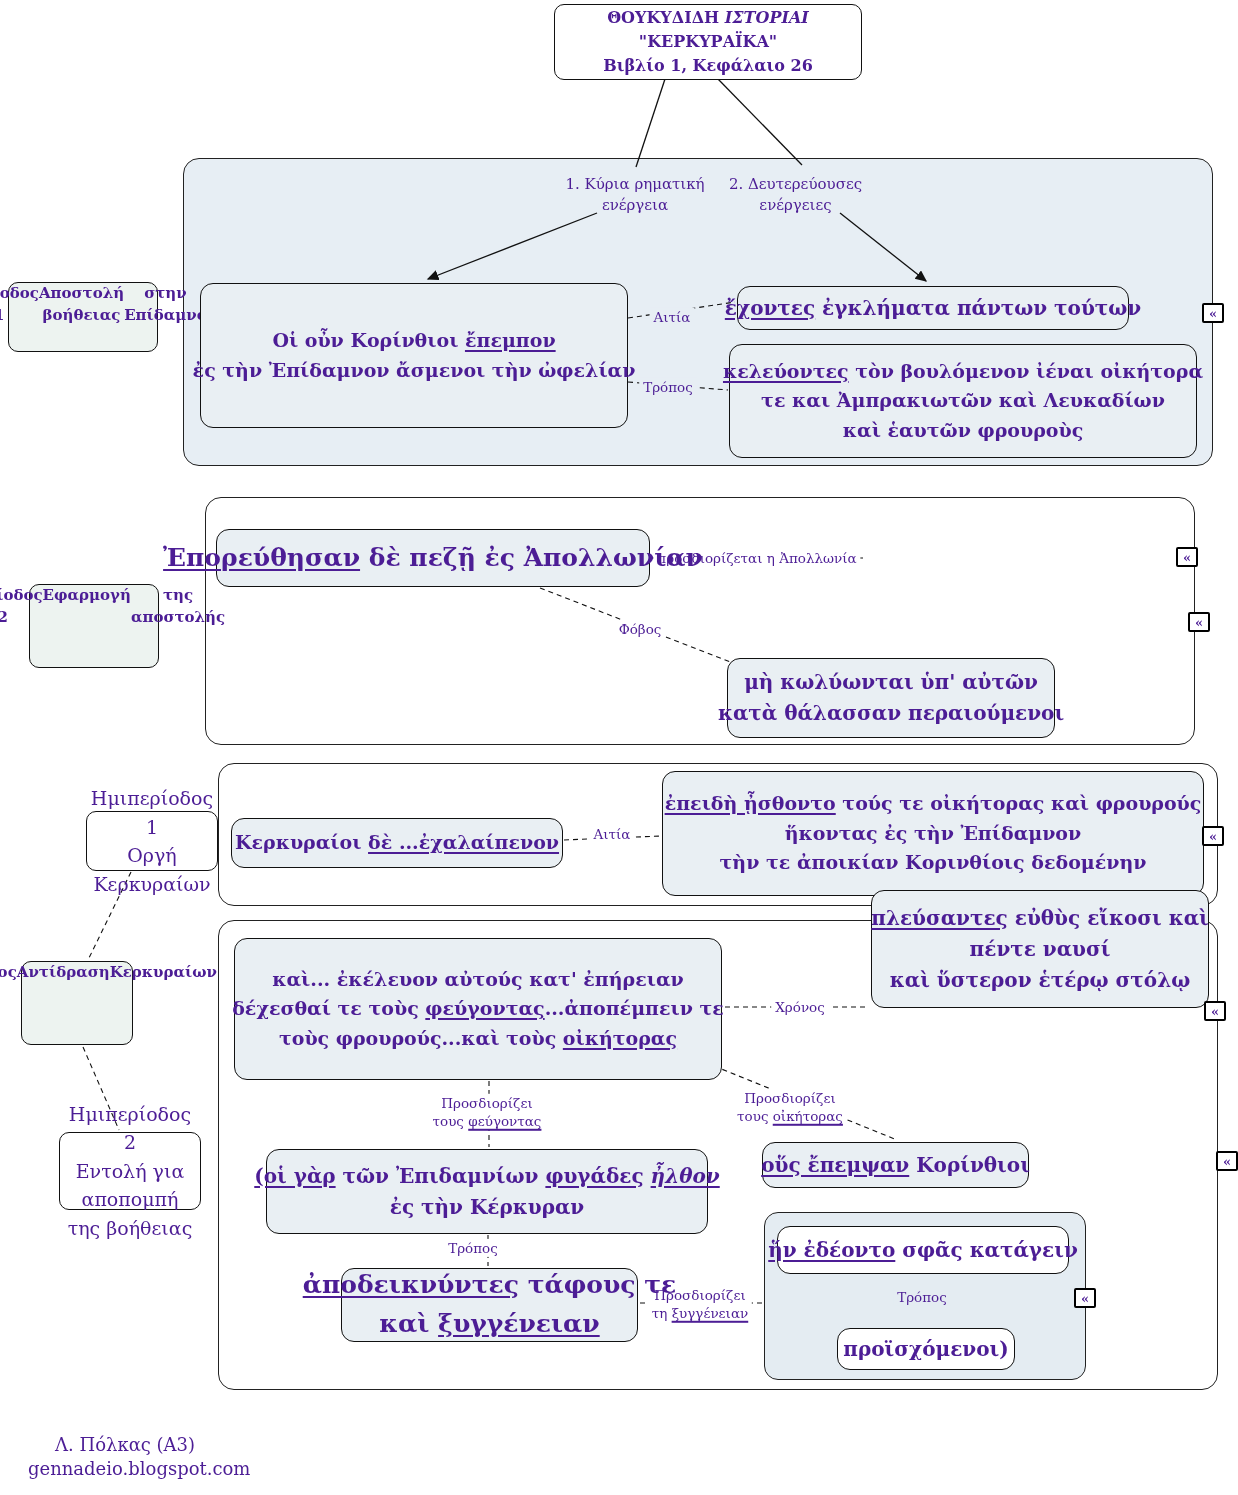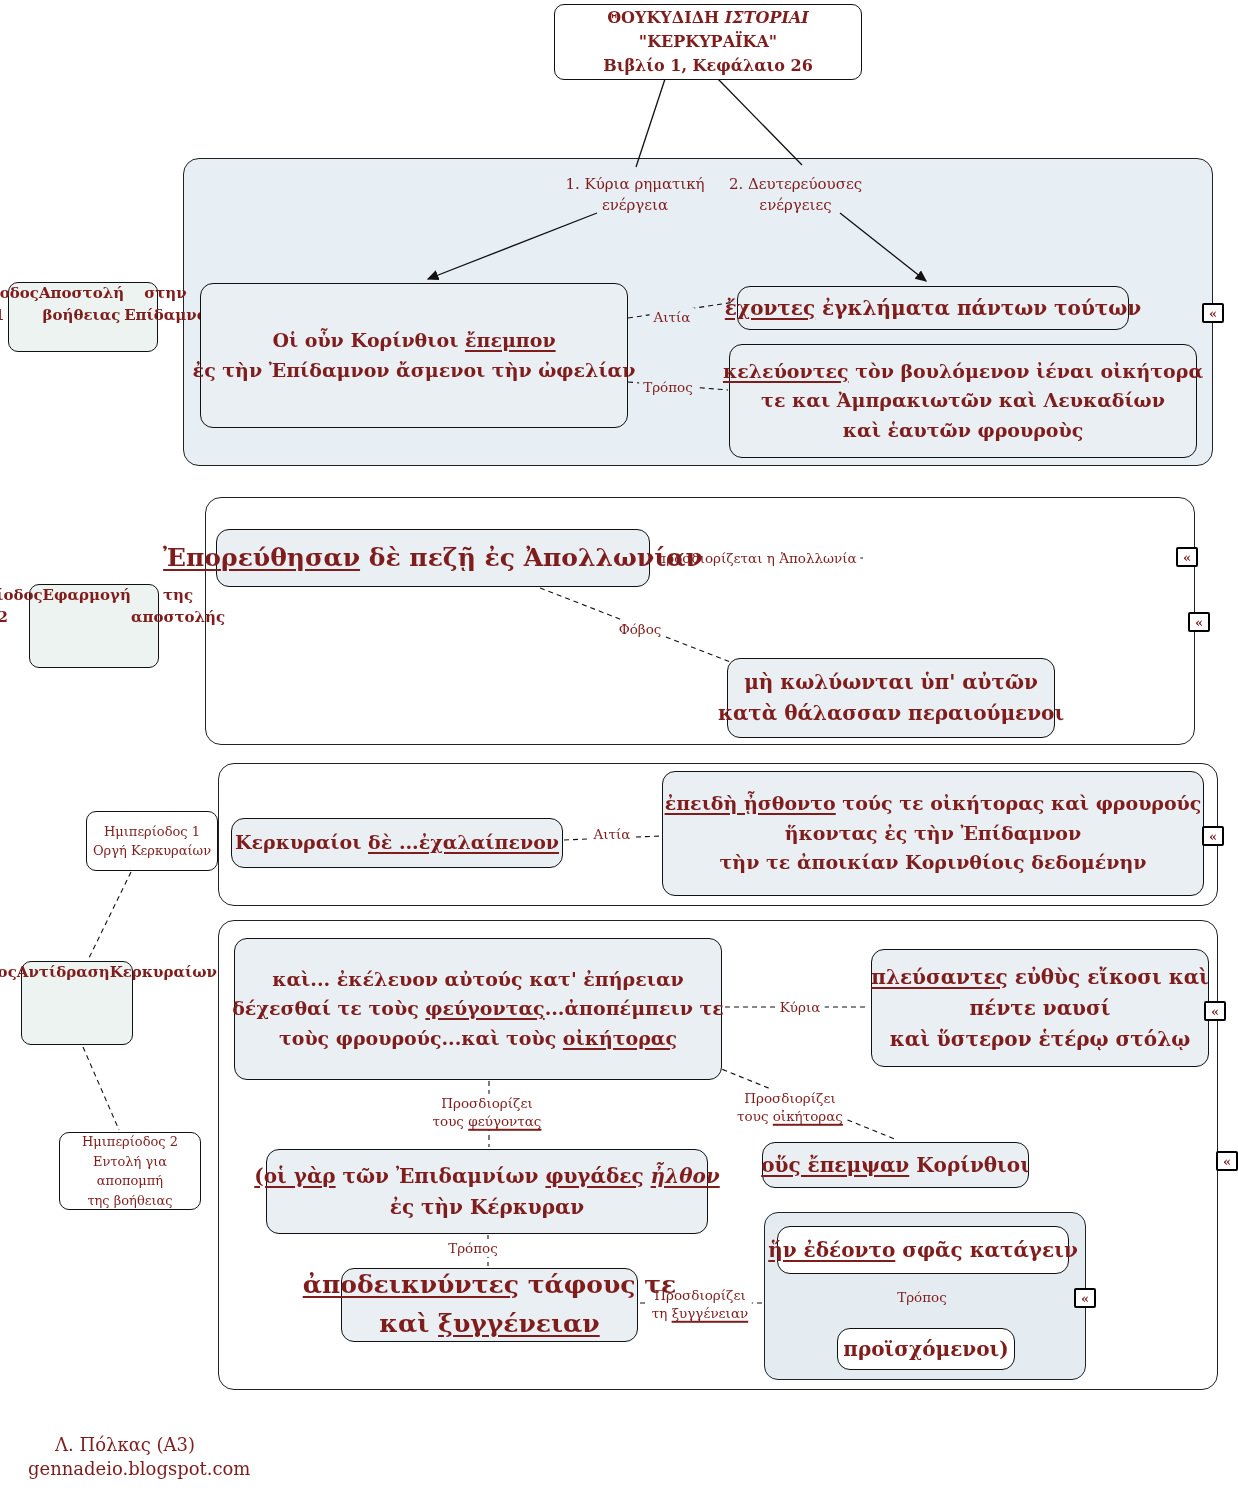--- a/index.html
+++ b/index.html
@@ -1,17 +1,17 @@
 <!DOCTYPE html>
 <html><head>
 <meta charset="utf-8">
 <style>
   html,body{margin:0;padding:0;background:#ffffff;}
   .canvas{position:relative;width:1238px;height:1495px;background:#ffffff;
-          font-family:"DejaVu Serif","Liberation Serif",serif;color:#7f1d1d;overflow:hidden;}
+          font-family:"DejaVu Serif","Liberation Serif",serif;color:#4c1d95;overflow:hidden;}
   svg.wires{position:absolute;left:0;top:0;z-index:1;}
   .container{position:absolute;border:1.4px solid #222;border-radius:16px;box-sizing:border-box;z-index:0;}
   .c-blue{background:#e7eef4;}
   .c-white{background:#ffffff;}
   .c-inner{background:#e4ecf2;border-radius:14px;z-index:2;}
   .gbox{position:absolute;border:1.6px solid #111;border-radius:13px;background:#e9eff3;
         display:flex;flex-direction:column;justify-content:center;align-items:center;
         text-align:center;font-weight:bold;padding:4px 10px;box-sizing:border-box;z-index:3;}
   .gbox .ln{line-height:1.55;white-space:nowrap;}
   .g-white{background:#ffffff;}
@@ -21,21 +21,21 @@
   .u{text-decoration:underline;text-decoration-thickness:1.5px;text-underline-offset:3px;}
   .it{font-style:italic;}
   .titlebox{position:absolute;left:554px;top:4px;width:306px;height:74px;background:#ffffff;
             border:1.6px solid #111;border-radius:10px;display:flex;flex-direction:column;
             justify-content:center;text-align:center;font-weight:bold;font-size:16px;line-height:1.5;z-index:3;}
   .pbox{position:absolute;border:1.9px solid #111;border-radius:10px;background:#edf3f0;
         display:flex;flex-direction:row;justify-content:center;text-align:center;
         font-weight:bold;font-size:15px;line-height:1.45;box-sizing:border-box;z-index:3;}
   .hbox{position:absolute;border:1.3px solid #111;border-radius:10px;background:#ffffff;
         display:flex;flex-direction:column;justify-content:center;text-align:center;
-        font-size:13px;line-height:1.5;box-sizing:border-box;z-index:3;}
+        font-size:19px;line-height:1.5;box-sizing:border-box;z-index:3;}
   .collabel{position:absolute;text-align:center;font-size:15px;line-height:1.4;z-index:2;}
   .rlabel{position:absolute;transform:translate(-50%,-50%);font-size:13.5px;line-height:1.35;
           text-align:center;background:#ffffff;padding:0 4px;white-space:nowrap;z-index:2;}
   .onblue{background:#e7eef4;}
   .onblue2{background:#e4ecf2;}
   .note{position:absolute;width:18px;height:16px;border:2px solid #000;background:#ffffff;
         border-radius:2px;display:flex;align-items:center;justify-content:center;
         font-size:13px;font-weight:bold;z-index:4;line-height:1;}
   .footer{position:absolute;font-size:18px;line-height:1.45;z-index:2;}
 </style>
@@ -147,21 +147,21 @@
     <div class="ln"><span class="u">ἐπειδὴ ᾖσθοντο</span><span> τούς τε οἰκήτορας καὶ φρουρούς</span></div>
     <div class="ln">ἥκοντας ἐς τὴν Ἐπίδαμνον</div>
     <div class="ln">τὴν τε ἀποικίαν Κορινθίοις δεδομένην</div>
   </div>
 
   <div class="gbox fs19" style="left:234px;top:938px;width:488px;height:142px;">
     <div class="ln">καὶ... ἐκέλευον αὐτούς κατ' ἐπήρειαν</div>
     <div class="ln"><span>δέχεσθαί τε τοὺς </span><span class="u">φεύγοντας</span><span>...ἀποπέμπειν τε</span></div>
     <div class="ln"><span>τοὺς φρουρούς...καὶ τοὺς </span><span class="u">οἰκήτορας</span></div>
   </div>
-  <div class="gbox fs20" style="left:871px;top:949px;width:338px;height:118px;">
+  <div class="gbox fs20" style="left:871px;top:890px;width:338px;height:118px;">
     <div class="ln"><span class="u">πλεύσαντες</span><span> εὐθὺς εἴκοσι καὶ</span></div>
     <div class="ln">πέντε ναυσί</div>
     <div class="ln">καὶ ὕστερον ἑτέρῳ στόλῳ</div>
   </div>
   <div class="gbox fs20" style="left:266px;top:1149px;width:442px;height:85px;">
     <div class="ln"><span class="u">(οἱ γὰρ</span><span> τῶν Ἐπιδαμνίων </span><span class="u">φυγάδες</span><span> </span><span class="u it">ἦλθον</span></div>
     <div class="ln">ἐς τὴν Κέρκυραν</div>
   </div>
   <div class="gbox fs20" style="left:762px;top:1142px;width:267px;height:46px;">
     <div class="ln"><span class="u">οὕς ἔπεμψαν</span><span> Κορίνθιοι</span></div>
@@ -175,21 +175,21 @@
   </div>
   <div class="gbox g-white fs20" style="left:837px;top:1328px;width:178px;height:42px;">
     <div class="ln">προϊσχόμενοι)</div>
   </div>
 
   <div class="rlabel onblue" style="left:672px;top:317px;">Αιτία</div>
   <div class="rlabel onblue" style="left:668px;top:387px;">Τρόπος</div>
   <div class="rlabel" style="left:757px;top:558px;">προσδιορίζεται η Ἀπολλωνία</div>
   <div class="rlabel" style="left:640px;top:629px;">Φόβος</div>
   <div class="rlabel" style="left:612px;top:834px;">Αιτία</div>
-  <div class="rlabel" style="left:800px;top:1007px;">Κύρια</div>
+  <div class="rlabel" style="left:800px;top:1007px;">Χρόνος</div>
   <div class="rlabel" style="left:487px;top:1112px;">
     <div>Προσδιορίζει</div>
     <div><span>τους </span><span class="u">φεύγοντας</span></div>
   </div>
   <div class="rlabel" style="left:790px;top:1107px;">
     <div>Προσδιορίζει</div>
     <div><span>τους </span><span class="u">οἰκήτορας</span></div>
   </div>
   <div class="rlabel" style="left:473px;top:1248px;">Τρόπος</div>
   <div class="rlabel" style="left:700px;top:1304px;">

